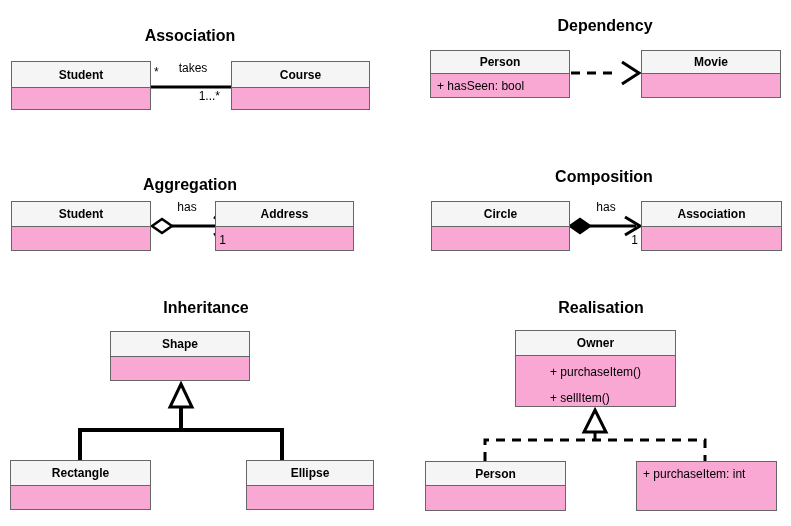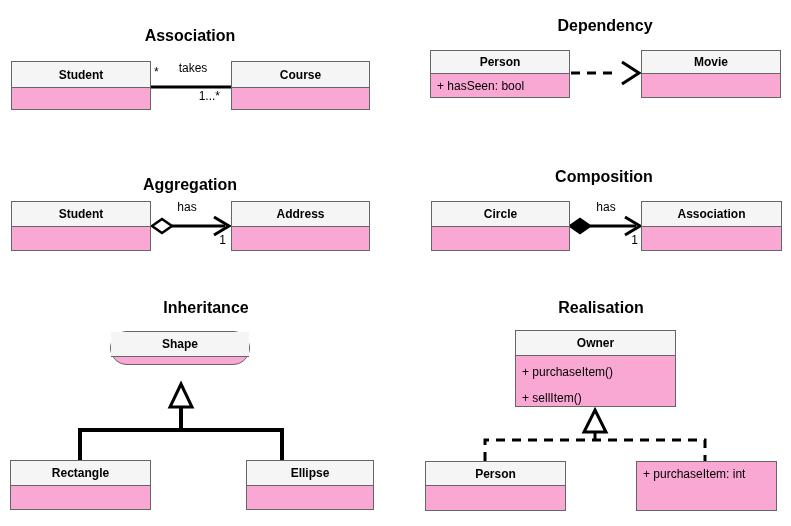--- a/index.html
+++ b/index.html
@@ -140,54 +140,54 @@
   </div>
   <div class="uml-box" style="left:641px; top:50px; width:140px; height:48px;">
     <div class="uml-header" style="height:23px;">Movie</div>
     <div class="uml-body" style="height:23px;"></div>
   </div>
 
   <div class="uml-box" style="left:11px; top:201px; width:140px; height:50px;">
     <div class="uml-header" style="height:25px;">Student</div>
     <div class="uml-body" style="height:23px;"></div>
   </div>
-  <div class="uml-box" style="left:231px; top:201px; width:139px; height:50px;">
+  <div class="uml-box" style="left:215px; top:201px; width:139px; height:50px;">
     <div class="uml-header" style="height:25px;">Address</div>
     <div class="uml-body" style="height:23px;"></div>
   </div>
   <div class="edge-label center" style="left:167px; top:201px; width:40px;">has</div>
   <div class="edge-label right" style="left:214px; top:234px; width:12px;">1</div>
 
   <div class="uml-box" style="left:431px; top:201px; width:139px; height:50px;">
     <div class="uml-header" style="height:25px;">Circle</div>
     <div class="uml-body" style="height:23px;"></div>
   </div>
   <div class="uml-box" style="left:641px; top:201px; width:141px; height:50px;">
     <div class="uml-header" style="height:25px;">Association</div>
     <div class="uml-body" style="height:23px;"></div>
   </div>
   <div class="edge-label center" style="left:586px; top:201px; width:40px;">has</div>
   <div class="edge-label right" style="left:626px; top:234px; width:12px;">1</div>
 
-  <div class="uml-box" style="left:110px; top:331px; width:140px; height:34px;border-radius:18px;">
+  <div class="uml-box" style="left:110px; top:331px; width:140px; height:50px;">
     <div class="uml-header" style="height:25px;">Shape</div>
     <div class="uml-body" style="height:23px;"></div>
   </div>
   <div class="uml-box" style="left:10px; top:460px; width:141px; height:50px;">
     <div class="uml-header" style="height:25px;">Rectangle</div>
     <div class="uml-body" style="height:23px;"></div>
   </div>
   <div class="uml-box" style="left:246px; top:460px; width:128px; height:50px;">
     <div class="uml-header" style="height:25px;">Ellipse</div>
     <div class="uml-body" style="height:23px;"></div>
   </div>
 
   <div class="uml-box" style="left:515px; top:330px; width:161px; height:77px;">
     <div class="uml-header" style="height:25px;">Owner</div>
-    <div class="uml-body multi" style="height:50px;">
+    <div class="uml-body multi" style="height:50px;margin-left:28px;">
       <div class="attr-line">+ purchaseItem()</div>
       <div class="attr-line">+ sellItem()</div>
     </div>
   </div>
   <div class="uml-box" style="left:425px; top:461px; width:141px; height:50px;">
     <div class="uml-header" style="height:24px;">Person</div>
     <div class="uml-body" style="height:24px;"></div>
   </div>
   <div class="uml-box" style="left:636px; top:461px; width:141px; height:50px;">
     <div class="uml-body" style="height:24px;">

